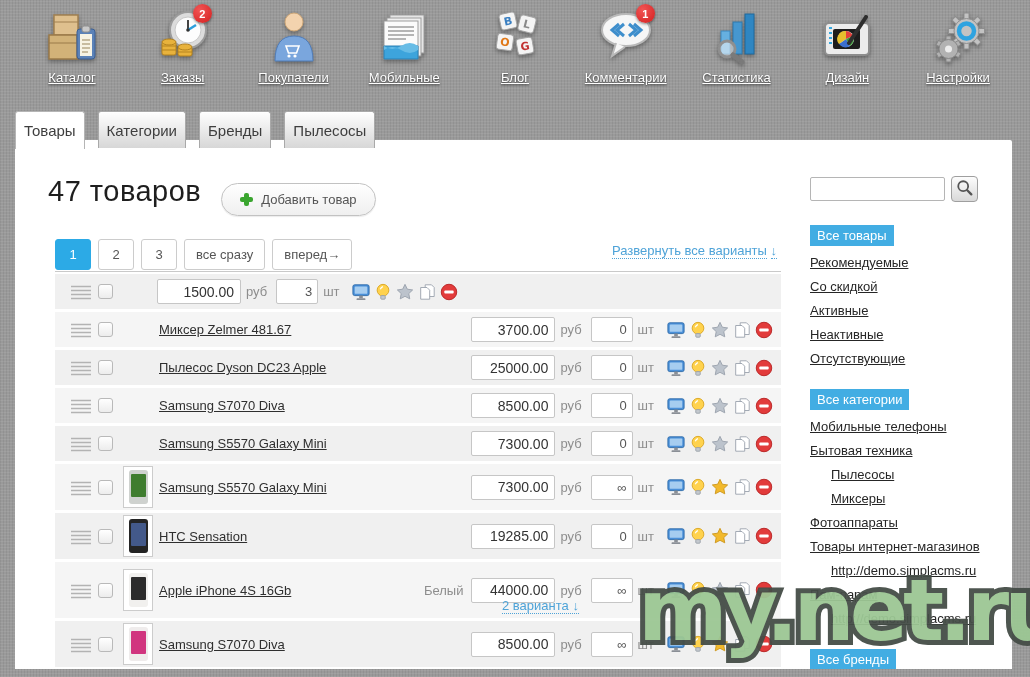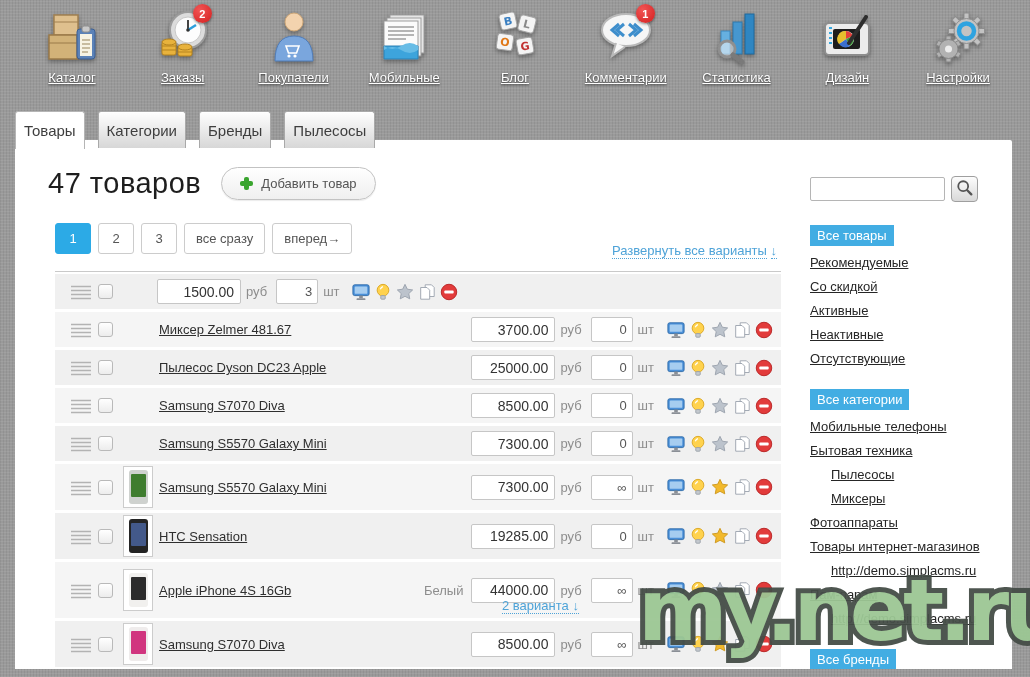--- a/index.html
+++ b/index.html
@@ -34,21 +34,21 @@
   .tab.active { background:#fff; box-shadow:none; height:38px; border-color:#b5b5b5; }
   
   .panel { position:absolute; top:140px; left:15px; width:997px; height:529px;
     background:#fff; border-radius:0 2px 0 0; overflow:hidden;padding-left:34px; }
   .main { position:absolute; left:0; top:0; width:782px; height:100%; }
   .head-row { display:flex; align-items:center; margin:27px 0 0 33px; }
   .page-title { font-size:29px; color:#1e1e1e; letter-spacing:.5px; }
   .add-btn { margin-left:20px; display:inline-flex; align-items:center; gap:8px;
     border:1px solid #c2c2c2; border-radius:17px; background:linear-gradient(#ffffff,#efefef);
     padding:8px 18px; font-size:13px; color:#555; cursor:pointer;
-    box-shadow:0 1px 1px rgba(0,0,0,.08); }
+    box-shadow:0 1px 1px rgba(0,0,0,.08);margin-top:16px; }
   .plus-ic { width:13px; height:13px; position:relative; }
   .plus-ic:before, .plus-ic:after { content:""; position:absolute; background:#3aa52f; border-radius:2px; }
   .plus-ic:before { left:4px; top:0; width:5px; height:13px; }
   .plus-ic:after { left:0; top:4px; width:13px; height:5px; }
   .pager { display:flex; gap:7px; margin:23px 0 0 40px; }
   .page-btn { min-width:36px; height:31px; padding:0 11px; display:flex; align-items:center; justify-content:center;
     font-size:13px; color:#555; background:#fff; border:1px solid #ccc; border-radius:3px; cursor:pointer; }
   .page-btn.active { background:#2caae6; border-color:#2caae6; color:#fff; }
   .expand-link { position:absolute; top:103px; right:20px; font-size:13px; color:#4ea3d8; cursor:pointer; }
   .expand-link span { border-bottom:1px dotted #4ea3d8; }

